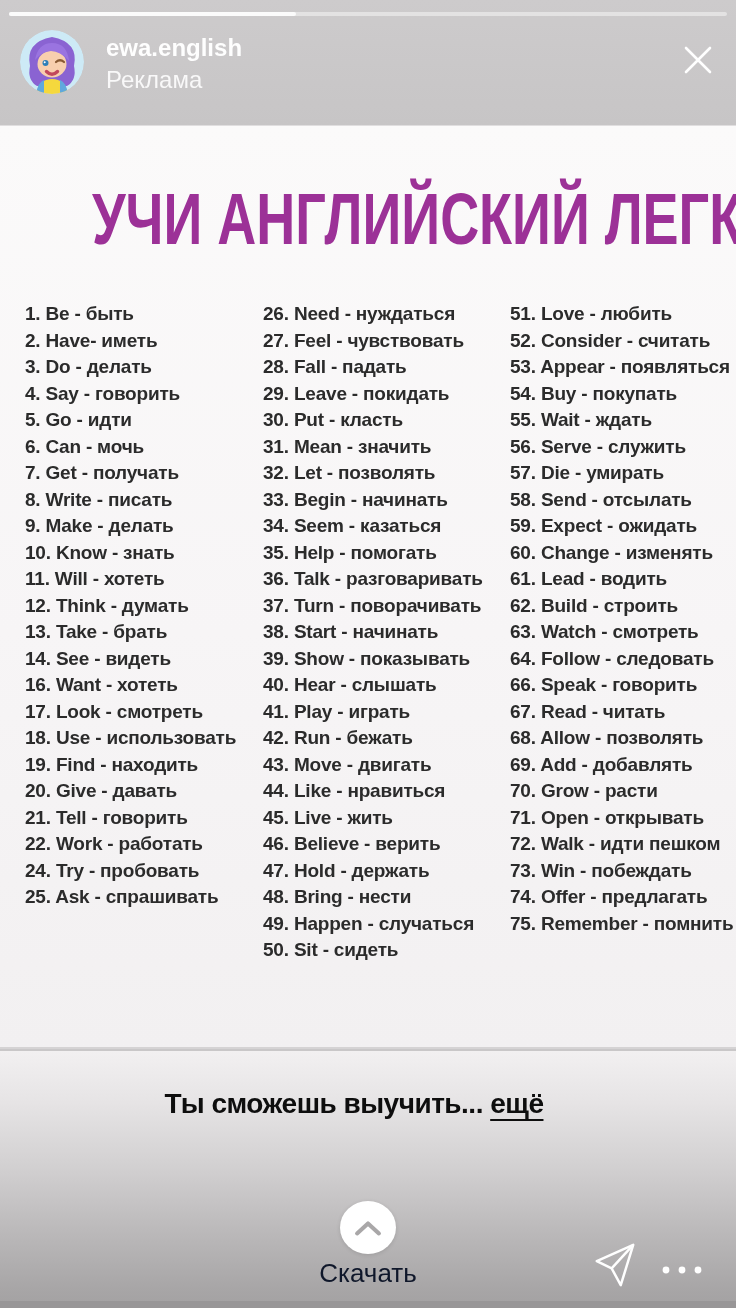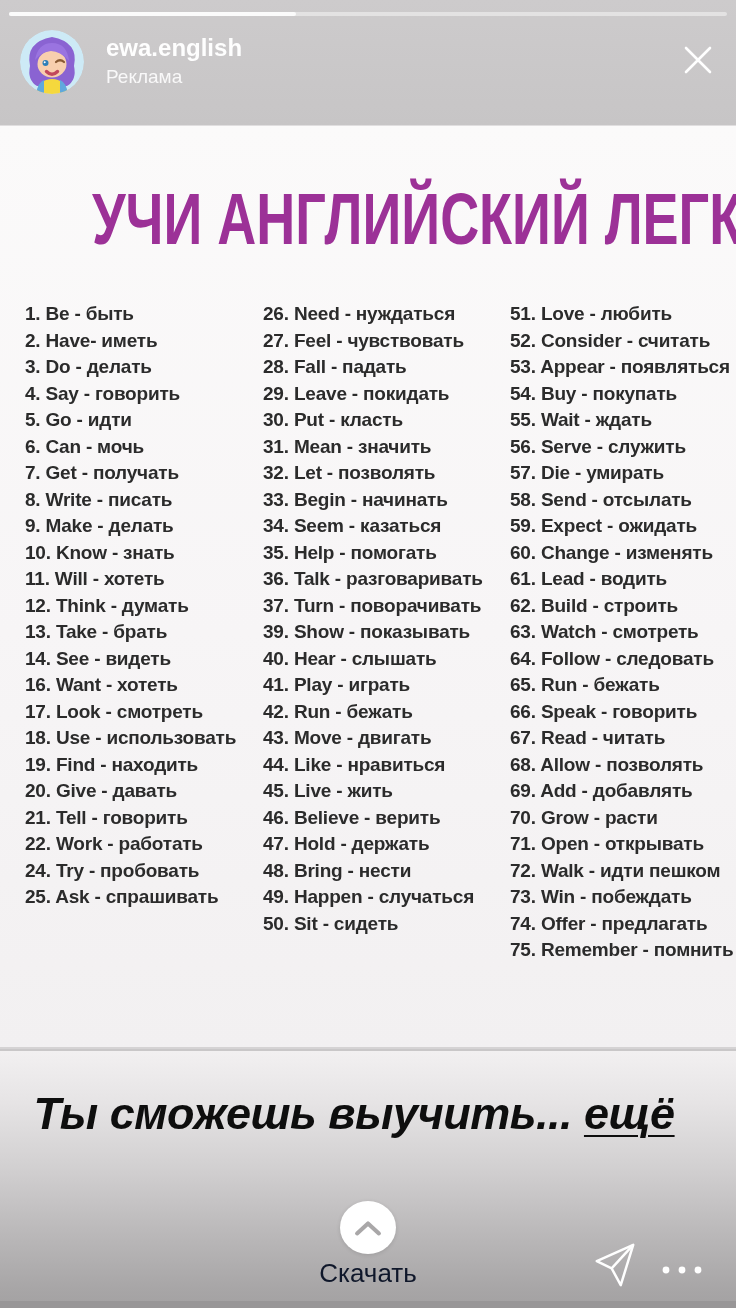--- a/index.html
+++ b/index.html
@@ -25,21 +25,21 @@
   .avatar {
     position: absolute; top: 30px; left: 20px; width: 64px; height: 64px;
     border-radius: 50%; overflow: hidden; cursor: pointer;
   }
   .username {
     position: absolute; top: 34px; left: 106px;
     font-size: 24px; font-weight: 700; color: #fefefe; cursor: pointer;
   }
   .subtitle {
     position: absolute; top: 66px; left: 106px;
-    font-size: 19px; color: rgba(255,255,255,0.88);
+    font-size: 24px; color: rgba(255,255,255,0.88);
   }
   .close-btn {
     position: absolute; top: 36px; right: 14px; width: 48px; height: 48px;
     cursor: pointer;
   }
 
   
   .card {
     position: absolute; top: 125px; left: 0; width: 736px; height: 924px;
     background: linear-gradient(180deg, #fbfafa 0%, #f7f5f6 55%, #f2f0f1 100%);
@@ -68,23 +68,22 @@
     position: absolute; top: 1051px; left: 0; width: 736px; height: 257px;
     background: linear-gradient(180deg,
       #f2f0f1 0%, #e6e4e5 20%, #d2d0d1 45%, #bbb9ba 70%, #a8a6a7 92%, #a3a1a2 100%);
   }
   .caption-area::after {
     content: ""; position: absolute; left: 0; right: 0; bottom: 0; height: 7px;
     background: #989697;
   }
   .caption {
     position: absolute; top: 37px; left: 0; width: 708px;
-    text-align: center; font-size: 45px; font-weight: 700; color: #0e0e0e;
+    text-align: center; font-size: 28px; font-weight: 700; color: #0e0e0e;
     letter-spacing: -0.5px;
-    font-style: italic;
   }
   .caption .link {
     text-decoration: underline; text-decoration-thickness: 2px;
     text-underline-offset: 6px; cursor: pointer;
   }
 
   
   .swipe-pill {
     position: absolute; left: 340px; top: 1201px; width: 56px; height: 53px;
     background: #ffffff; border-radius: 50%;
@@ -175,20 +174,21 @@
           <div class="row">28. Fall - падать</div>
           <div class="row">29. Leave - покидать</div>
           <div class="row">30. Put - класть</div>
           <div class="row">31. Mean - значить</div>
           <div class="row">32. Let - позволять</div>
           <div class="row">33. Begin - начинать</div>
           <div class="row">34. Seem - казаться</div>
           <div class="row">35. Help - помогать</div>
           <div class="row">36. Talk - разговаривать</div>
           <div class="row">37. Turn - поворачивать</div>
+          <div class="row">38. Start - начинать</div>
           <div class="row">39. Show - показывать</div>
           <div class="row">40. Hear - слышать</div>
           <div class="row">41. Play - играть</div>
           <div class="row">42. Run - бежать</div>
           <div class="row">43. Move - двигать</div>
           <div class="row">44. Like - нравиться</div>
           <div class="row">45. Live - жить</div>
           <div class="row">46. Believe - верить</div>
           <div class="row">47. Hold - держать</div>
           <div class="row">48. Bring - нести</div>
@@ -203,21 +203,20 @@
           <div class="row">55. Wait - ждать</div>
           <div class="row">56. Serve - служить</div>
           <div class="row">57. Die - умирать</div>
           <div class="row">58. Send - отсылать</div>
           <div class="row">59. Expect - ожидать</div>
           <div class="row">60. Change - изменять</div>
           <div class="row">61. Lead - водить</div>
           <div class="row">62. Build - строить</div>
           <div class="row">63. Watch - смотреть</div>
           <div class="row">64. Follow - следовать</div>
-          <div class="row">65. Run - бежать</div>
           <div class="row">66. Speak - говорить</div>
           <div class="row">67. Read - читать</div>
           <div class="row">68. Allow - позволять</div>
           <div class="row">69. Add - добавлять</div>
           <div class="row">70. Grow - расти</div>
           <div class="row">71. Open - открывать</div>
           <div class="row">72. Walk - идти пешком</div>
           <div class="row">73. Win - побеждать</div>
           <div class="row">74. Offer - предлагать</div>
           <div class="row">75. Remember - помнить</div>

